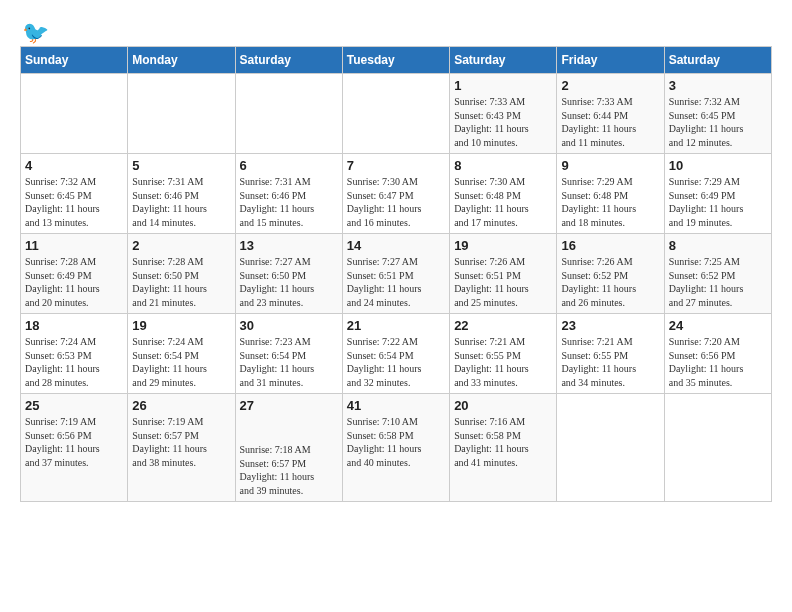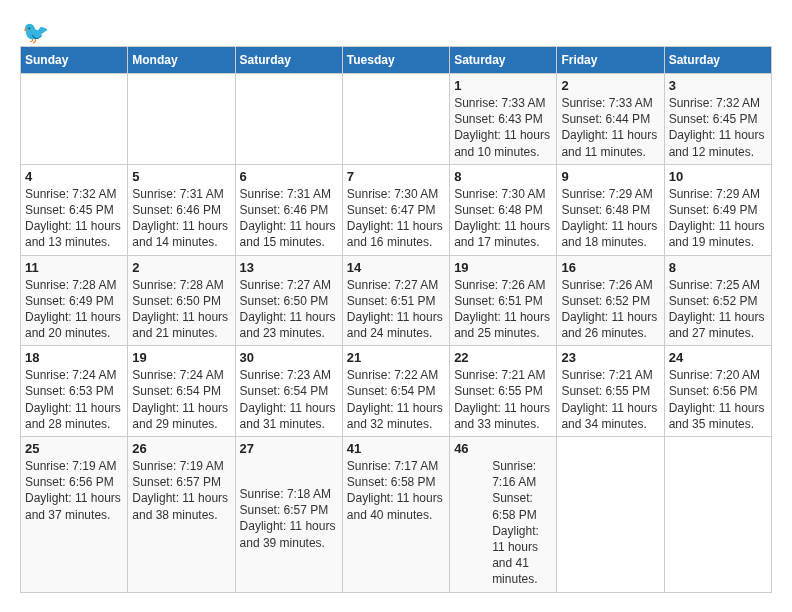--- a/index.html
+++ b/index.html
@@ -75,23 +75,24 @@
       background: #f9f9f9;
     }
     .day-number {
       font-size: 13px;
       font-weight: bold;
       color: #222;
       display: block;
       margin-bottom: 2px;
     }
     .day-info {
-      font-size: 12px;
+      font-size: 10px;
       color: #333;
       line-height: 1.35;
+      font-family: Liberation Serif, serif;
     }
     .empty-cell {
       background: #fff !important;
     }
   </style>
 </head>
 <body>
 
 <div class="header">
   <div class="logo">
@@ -319,28 +320,28 @@
         </td>
         <td>
           <span class="day-number">27</span>
           <div class="day-info" style="white-space: pre-line; margin-top: 30px;">Sunrise: 7:18 AM
 Sunset: 6:57 PM
 Daylight: 11 hours
 and 39 minutes.</div>
         </td>
         <td>
           <span class="day-number">41</span>
-          <div class="day-info" style="white-space: pre-line;">Sunrise: 7:17 AM
+          <div class="day-info" style="white-space: pre-line;">Sunrise: 7:10 AM
 Sunset: 6:58 PM
 Daylight: 11 hours
 and 40 minutes.</div>
         </td>
         <td>
-          <span class="day-number">46</span>
-          <div class="day-info" style="white-space: pre-line; margin-left: 38px;">Sunrise: 7:16 AM
+          <span class="day-number">20</span>
+          <div class="day-info" style="white-space: pre-line;">Sunrise: 7:16 AM
 Sunset: 6:58 PM
 Daylight: 11 hours
 and 41 minutes.</div>
         </td>
         <td class="empty-cell"></td>
         <td class="empty-cell"></td>
       </tr>
     </tbody>
 </table>
 

